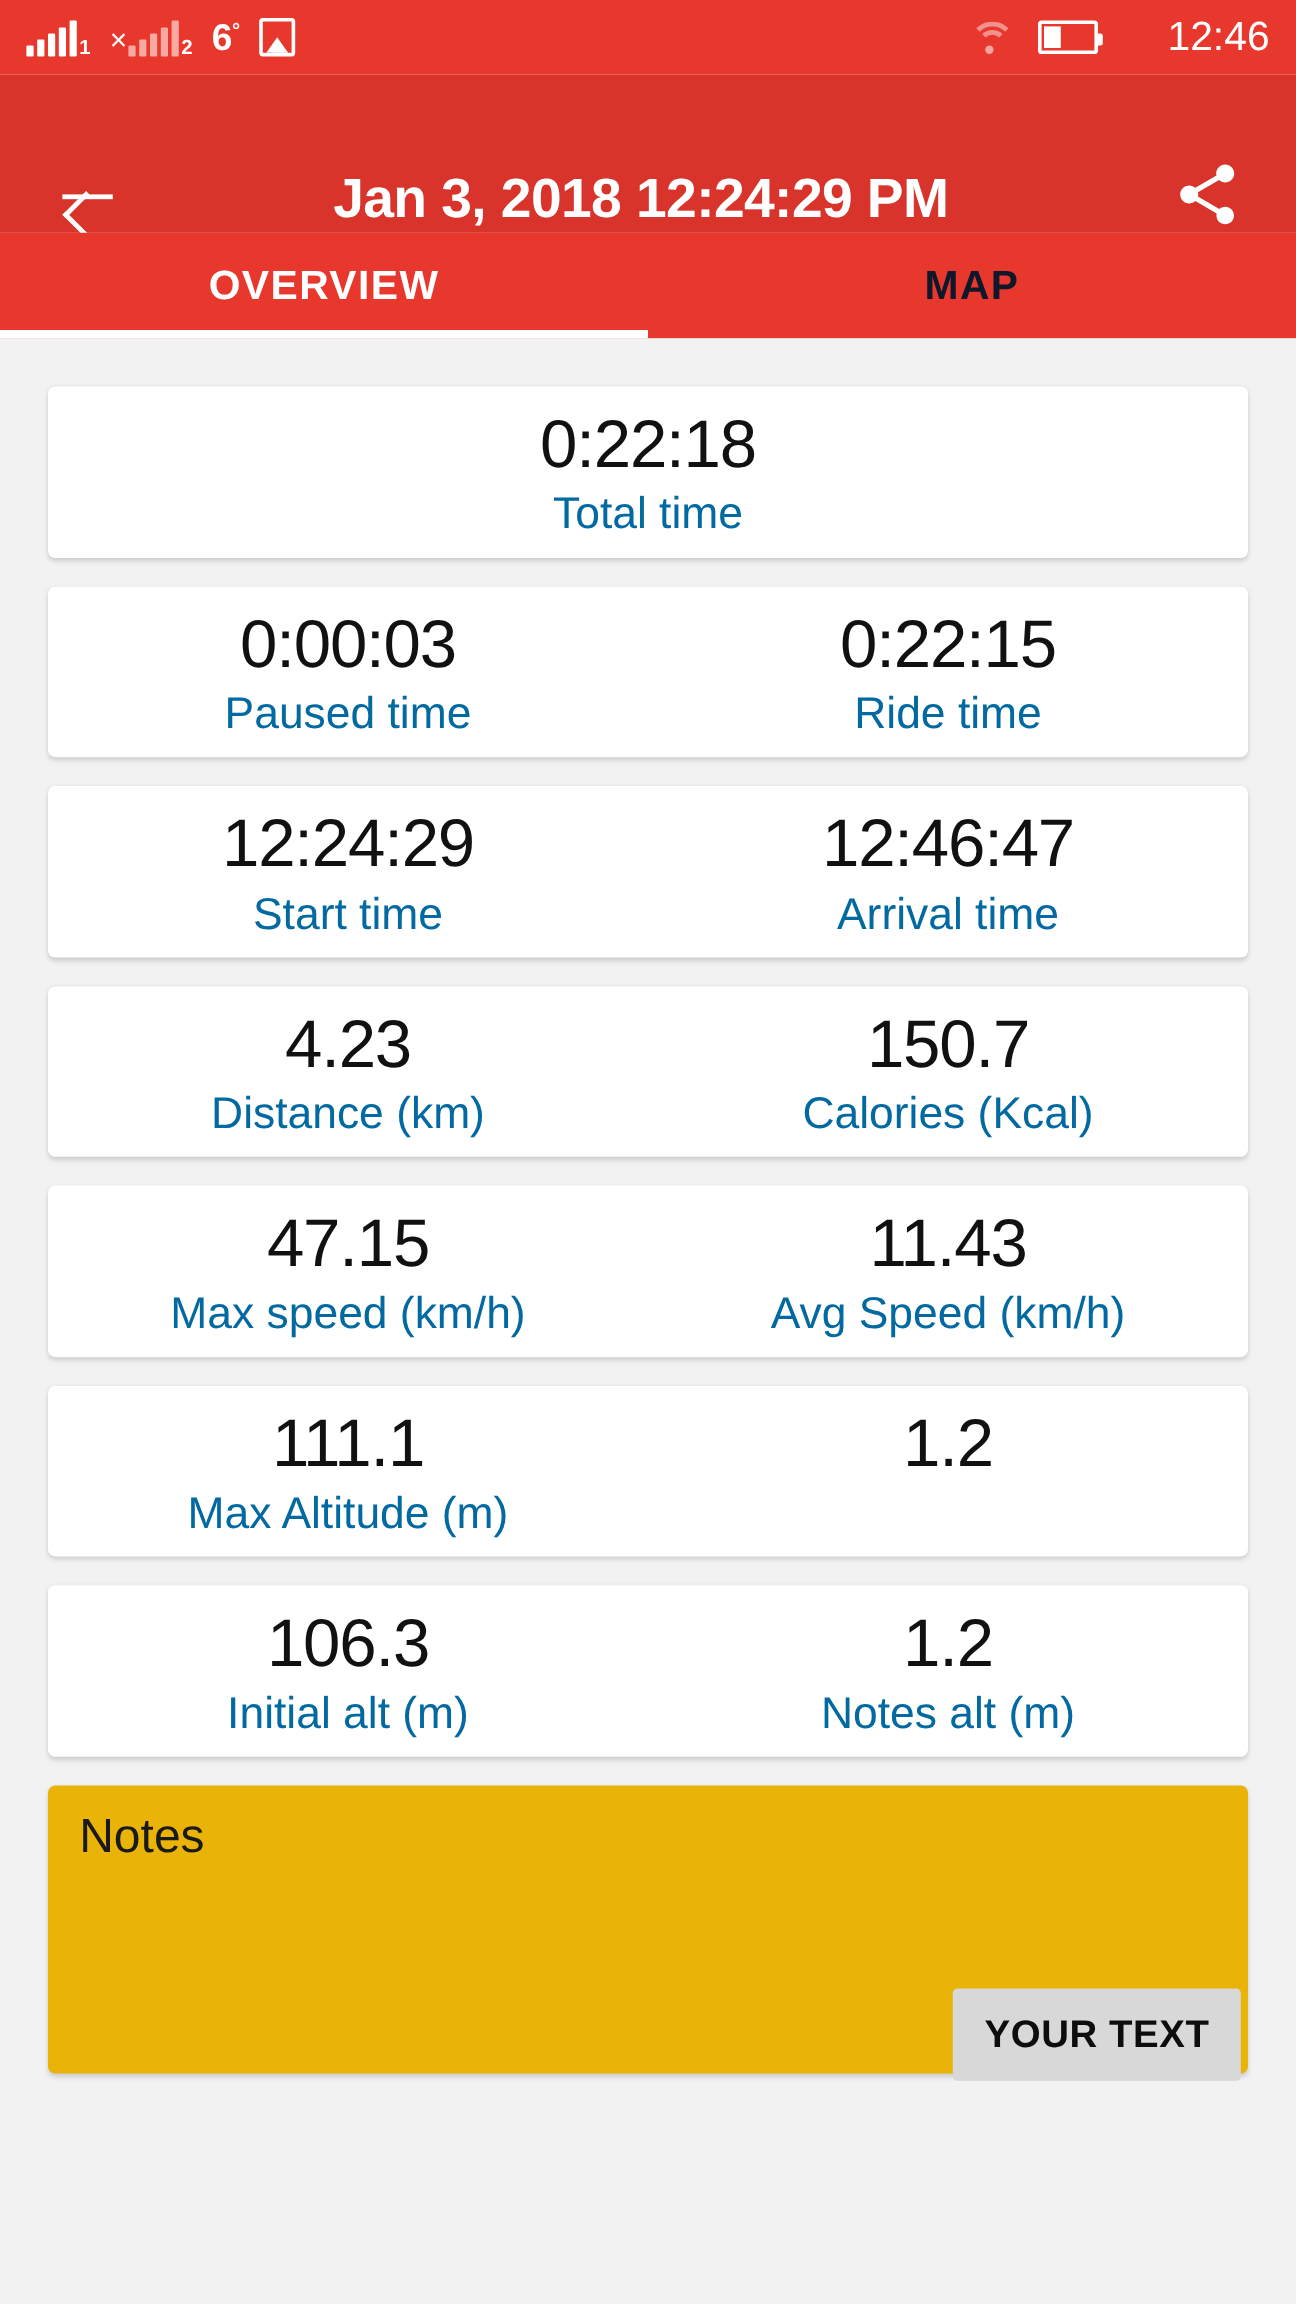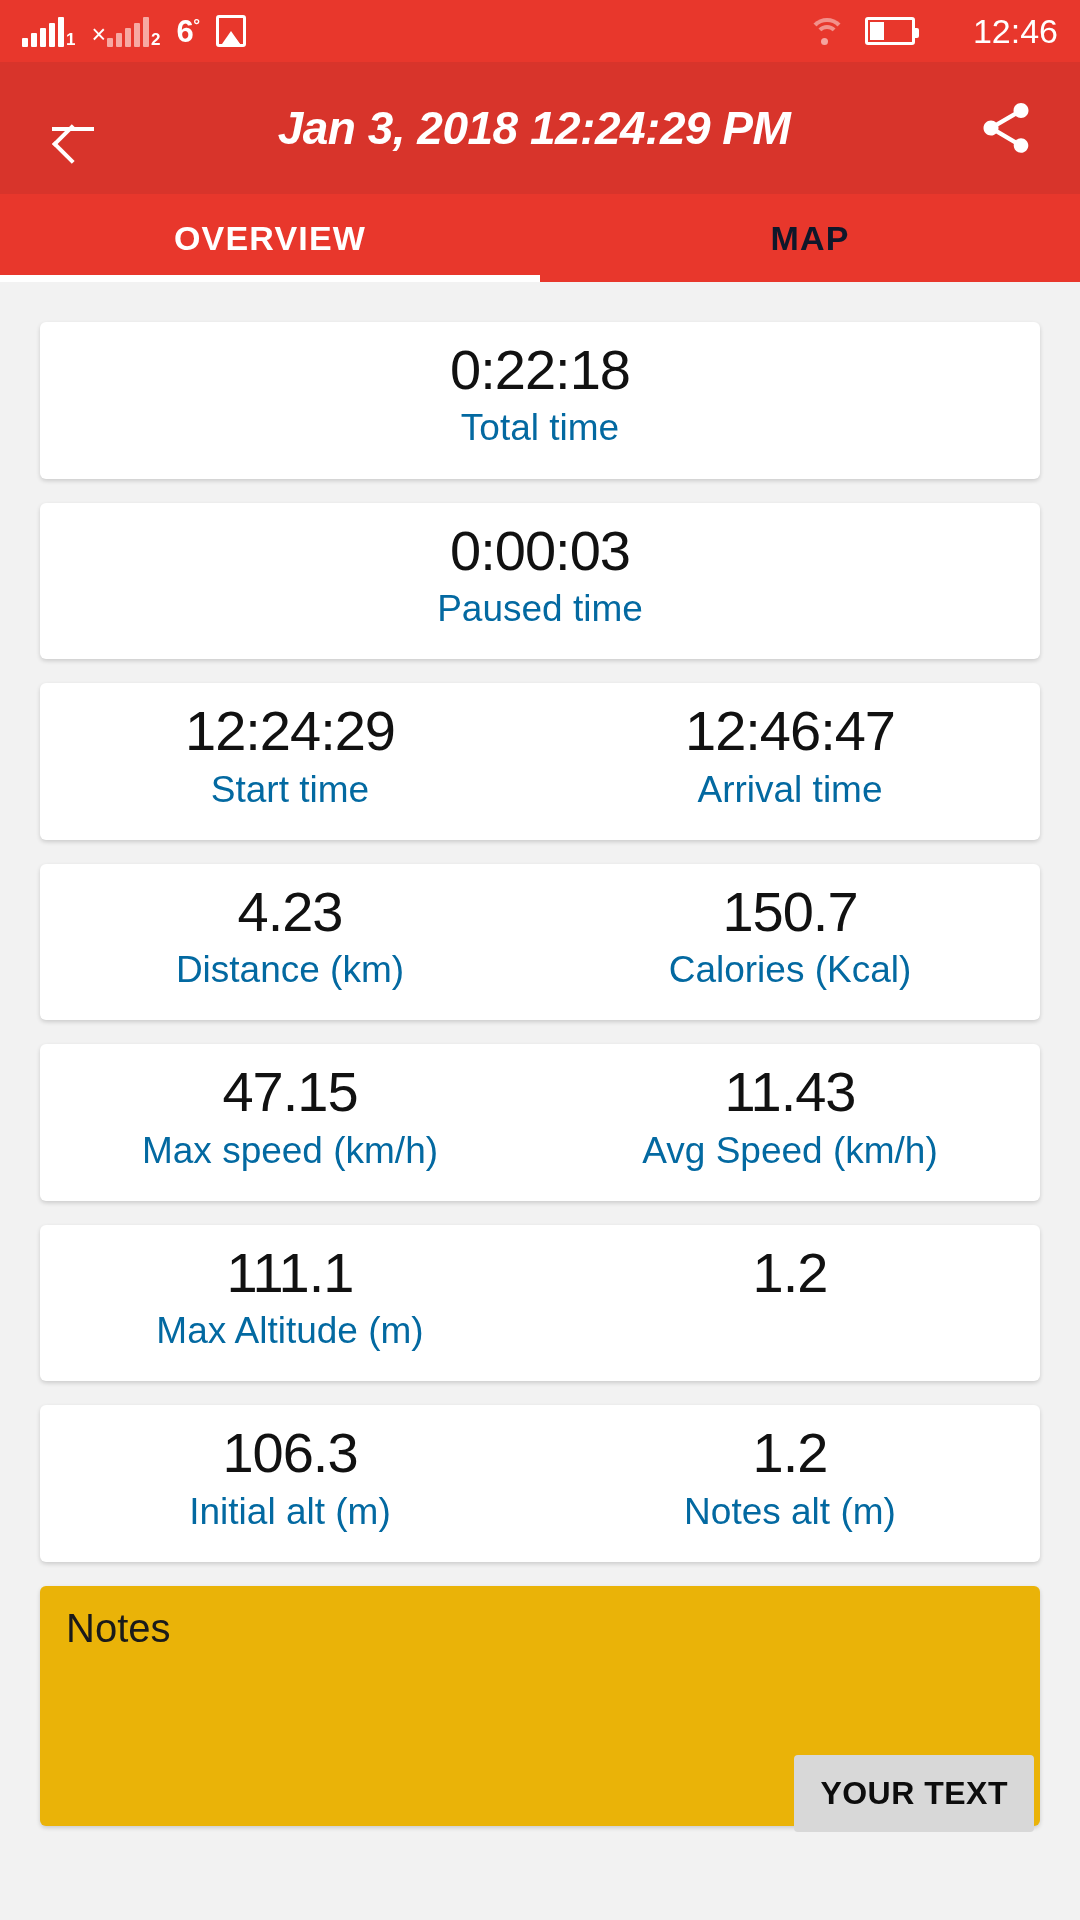--- a/index.html
+++ b/index.html
@@ -68,24 +68,23 @@
   }
   .battery::after{ content:""; position:absolute; right:-7px; top:8px;
                    width:5px; height:10px; background:#fff; border-radius:0 2px 2px 0;}
   .battery .fill{ width:32%; background:#fff; margin:2px; }
 
   .clock{ font-size:34px; font-weight:400; line-height:1; letter-spacing:0px;margin-left:40px; }
 
   
   .appbar{
     height:132px; background:#d8342b;
-    display:flex; align-items:center;
+    display:flex; align-items:flex-end;
     padding:2px 44px;
     color:#fff;
-    font-style:italic;
   }
   .back-ic{ width:58px; height:58px; position:relative; flex:0 0 auto; cursor:pointer; }
   .back-ic::before{
     content:""; position:absolute; left:8px; top:28px;
     width:42px; height:4px; background:#fff;
   }
   .back-ic::after{
     content:""; position:absolute; left:8px; top:17px;
     width:24px; height:24px; border-left:4px solid #fff; border-bottom:4px solid #fff;
     transform:rotate(45deg); transform-origin:left bottom;
@@ -117,21 +116,21 @@
     position:absolute; top:282px; left:0; right:0; bottom:0;
     background:#f2f2f2;
     padding:40px 40px 0 40px;
     overflow:hidden;
   }
   .card{
     background:#ffffff;
     border-radius:6px;
     box-shadow:0 2px 4px rgba(0,0,0,.16);
     margin-bottom:24px;
-    padding:18px 0 26px 0;
+    padding:18px 0 12px 0;
   }
   .card.single{ text-align:center; }
   .card.dual{ display:flex; }
   .card.dual .cell{ flex:1; text-align:center; }
 
   .val{
     font-size:56px; color:#111111; line-height:1.08;
     font-weight:400; letter-spacing:-1px;
   }
   .lbl{
@@ -229,20 +228,24 @@
   <div class="card single">
     <div class="val">0:22:18</div>
     <div class="lbl">Total time</div>
   </div>
 
   <div class="card dual">
     <div class="cell">
       <div class="val">0:00:03</div>
       <div class="lbl">Paused time</div>
     </div>
+    <div class="cell">
+      <div class="val">0:22:15</div>
+      <div class="lbl">Ride time</div>
+    </div>
   </div>
 
   <div class="card dual">
     <div class="cell">
       <div class="val">12:24:29</div>
       <div class="lbl">Start time</div>
     </div>
     <div class="cell">
       <div class="val">12:46:47</div>
       <div class="lbl">Arrival time</div>

